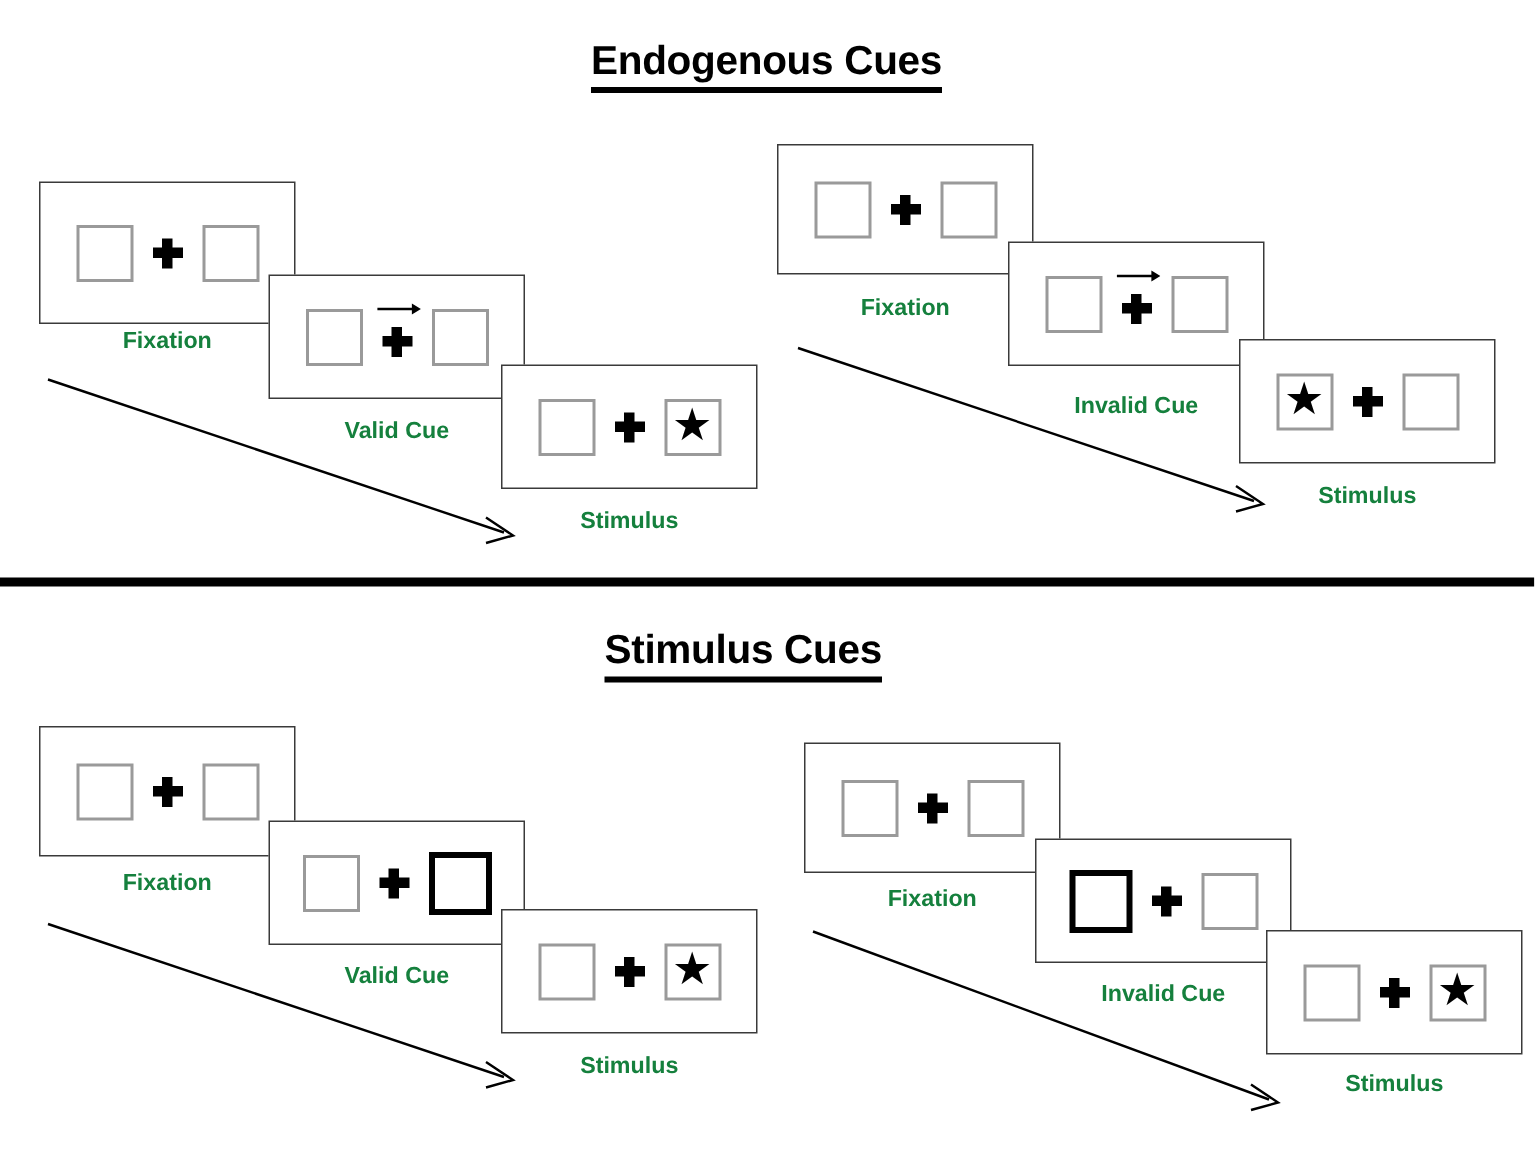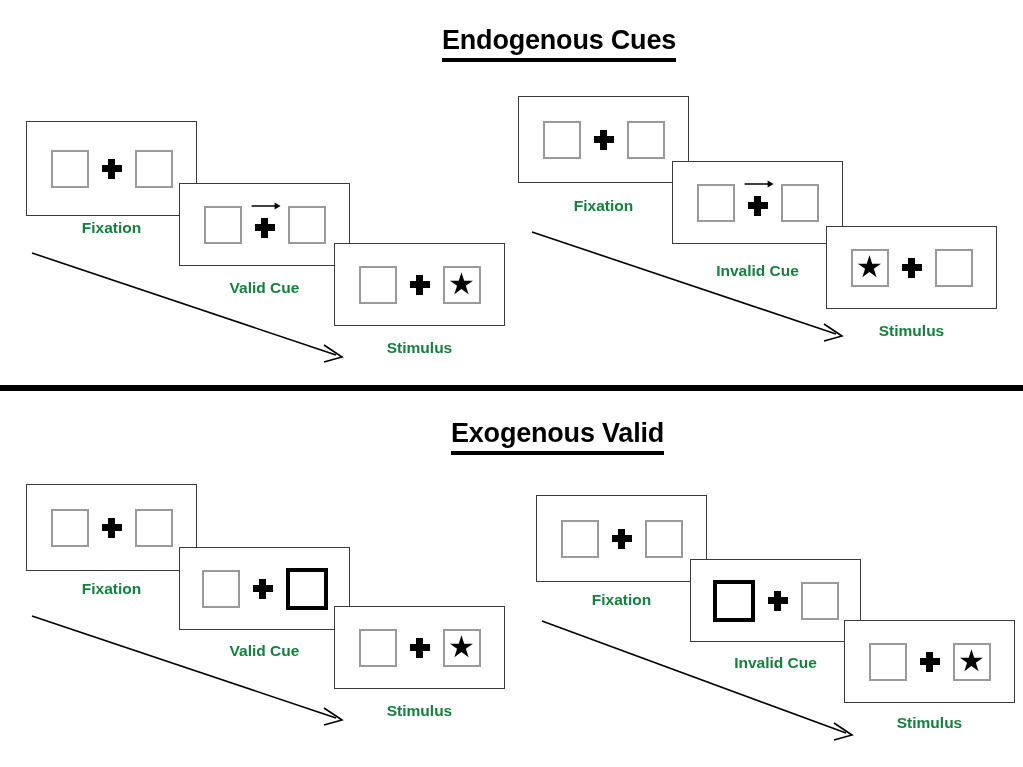--- a/index.html
+++ b/index.html
@@ -22,21 +22,20 @@
   .section-title {
     position: absolute;
     font-size: 27px;
     font-weight: bold;
     color: #000000;
     letter-spacing: -0.2px;
     white-space: nowrap;
     text-align: center;
     padding-bottom: 2px;
     border-bottom: 4px solid #000000;
-    margin-left: 48px;
   }
 
   
   .divider {
     position: absolute;
     left: 0;
     width: 1023px;
     height: 6px;
     background: #000000;
   }
@@ -235,21 +234,21 @@
   </div>
   <div class="caption" style="left:826px; top:322px; width:171px;">Stimulus</div>
 
   <svg class="time-arrow" style="left:528px; top:224px; width:325px; height:125px;" viewBox="0 0 325 125">
     <line x1="4" y1="8" x2="308" y2="110" stroke="#000" stroke-width="1.6"></line>
     <polyline points="296,100 314,112 296,117" fill="none" stroke="#000" stroke-width="1.6"></polyline>
   </svg>
 
   <div class="divider" style="top:385px;"></div>
 
-  <div class="section-title" style="left:403px; top:418px;">Exogenous Valid</div>
+  <div class="section-title" style="left:403px; top:418px;">Stimulus Cues</div>
 
   <div class="panel" style="left:26px; top:484px; width:171px; height:87px;">
     <div class="panel-inner">
       <div class="stimbox"></div>
       <div class="center-col">
         <div class="plus"></div>
       </div>
       <div class="stimbox"></div>
     </div>
   </div>

